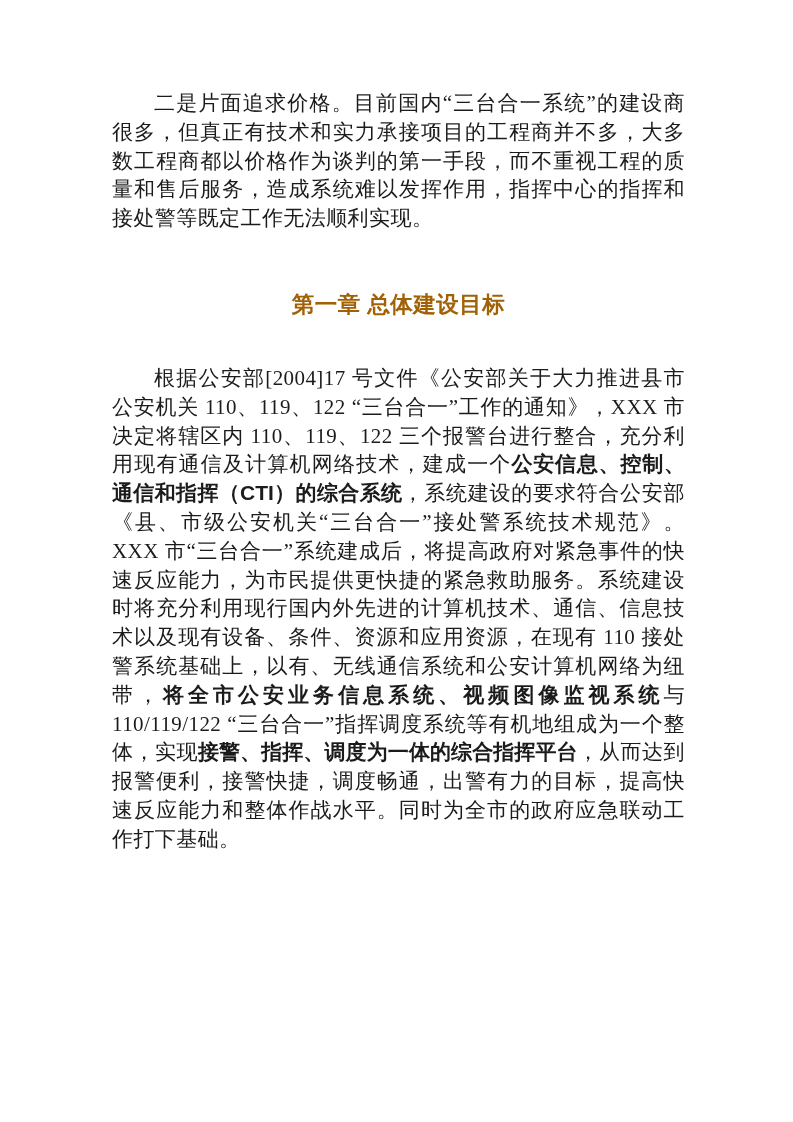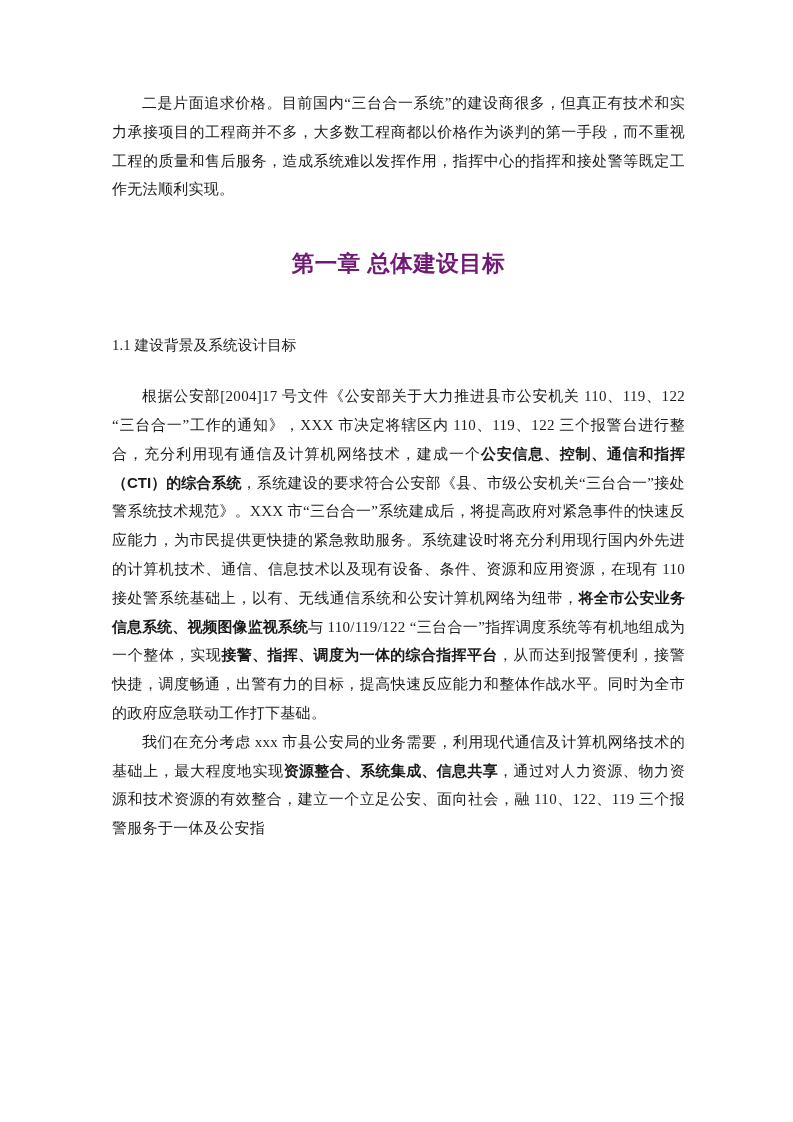--- a/index.html
+++ b/index.html
@@ -23,40 +23,40 @@
     padding: 0;
   }
   .content {
     position: absolute;
     left: 112px;
     top: 0;
     width: 573px;
   }
   p.body-para {
     margin: 0;
-    font-size: 15px;
+    font-size: 21px;
     line-height: 28.8px;
     text-align: justify;
     text-justify: inter-ideograph;
     text-indent: 2em;
     letter-spacing: 0.02em;
     color: #1b1b1b;
   }
   .first-block {
     padding-top: 89px;
   }
   h1.chapter-title {
-    margin: 4px;
+    margin: 16px;
     padding-top: 38px;
     font-size: 22.5px;
     line-height: 36px;
     font-weight: bold;
     text-align: center;
     letter-spacing: 0.02em;
-    color: #701a75;
+    color: #a16207;
     font-family: "Liberation Sans", "DejaVu Sans", sans-serif;
   }
   h2.section-title {
     margin: 0;
     padding-top: 47px;
     font-size: 14.6px;
     line-height: 24px;
     font-weight: normal;
     text-align: left;
     letter-spacing: 0.01em;
@@ -73,25 +73,21 @@
 </head>
 <body>
 
 <div class="page">
   <div class="content">
 
     <p class="body-para first-block">二是片面追求价格。目前国内“三台合一系统”的建设商很多，但真正有技术和实力承接项目的工程商并不多，大多数工程商都以价格作为谈判的第一手段，而不重视工程的质量和售后服务，造成系统难以发挥作用，指挥中心的指挥和接处警等既定工作无法顺利实现。</p>
 
     <h1 class="chapter-title">第一章  总体建设目标</h1>
 
-    <h2 class="section-title">1.1  建设背景及系统设计目标</h2>
 
     <p class="body-para para-gap-a">
       <span>根据公安部[2004]17 号文件《公安部关于大力推进县市公安机关 110、119、122 “三台合一”工作的通知》，XXX 市决定将辖区内 110、119、122 三个报警台进行整合，充分利用现有通信及计算机网络技术，建成一个</span><b class="em">公安信息、控制、通信和指挥（CTI）的综合系统</b><span>，系统建设的要求符合公安部《县、市级公安机关“三台合一”接处警系统技术规范》。XXX 市“三台合一”系统建成后，将提高政府对紧急事件的快速反应能力，为市民提供更快捷的紧急救助服务。系统建设时将充分利用现行国内外先进的计算机技术、通信、信息技术以及现有设备、条件、资源和应用资源，在现有 110 接处警系统基础上，以有、无线通信系统和公安计算机网络为纽带，</span><b class="em">将全市公安业务信息系统、视频图像监视系统</b><span>与 110/119/122 “三台合一”指挥调度系统等有机地组成为一个整体，实现</span><b class="em">接警、指挥、调度为一体的综合指挥平台</b><span>，从而达到报警便利，接警快捷，调度畅通，出警有力的目标，提高快速反应能力和整体作战水平。同时为全市的政府应急联动工作打下基础。</span>
     </p>
 
 
-    <p class="body-para para-gap-b">
-      <span>我们在充分考虑 xxx 市县公安局的业务需要，利用现代通信及计算机网络技术的基础上，最大程度地实现</span><b class="em">资源整合、系统集成、信息共享</b><span>，通过对人力资源、物力资源和技术资源的有效整合，建立一个立足公安、面向社会，融 110、122、119 三个报警服务于一体及公安指</span>
-    </p>
 
   </div>
 </div>
 
 </body></html>

